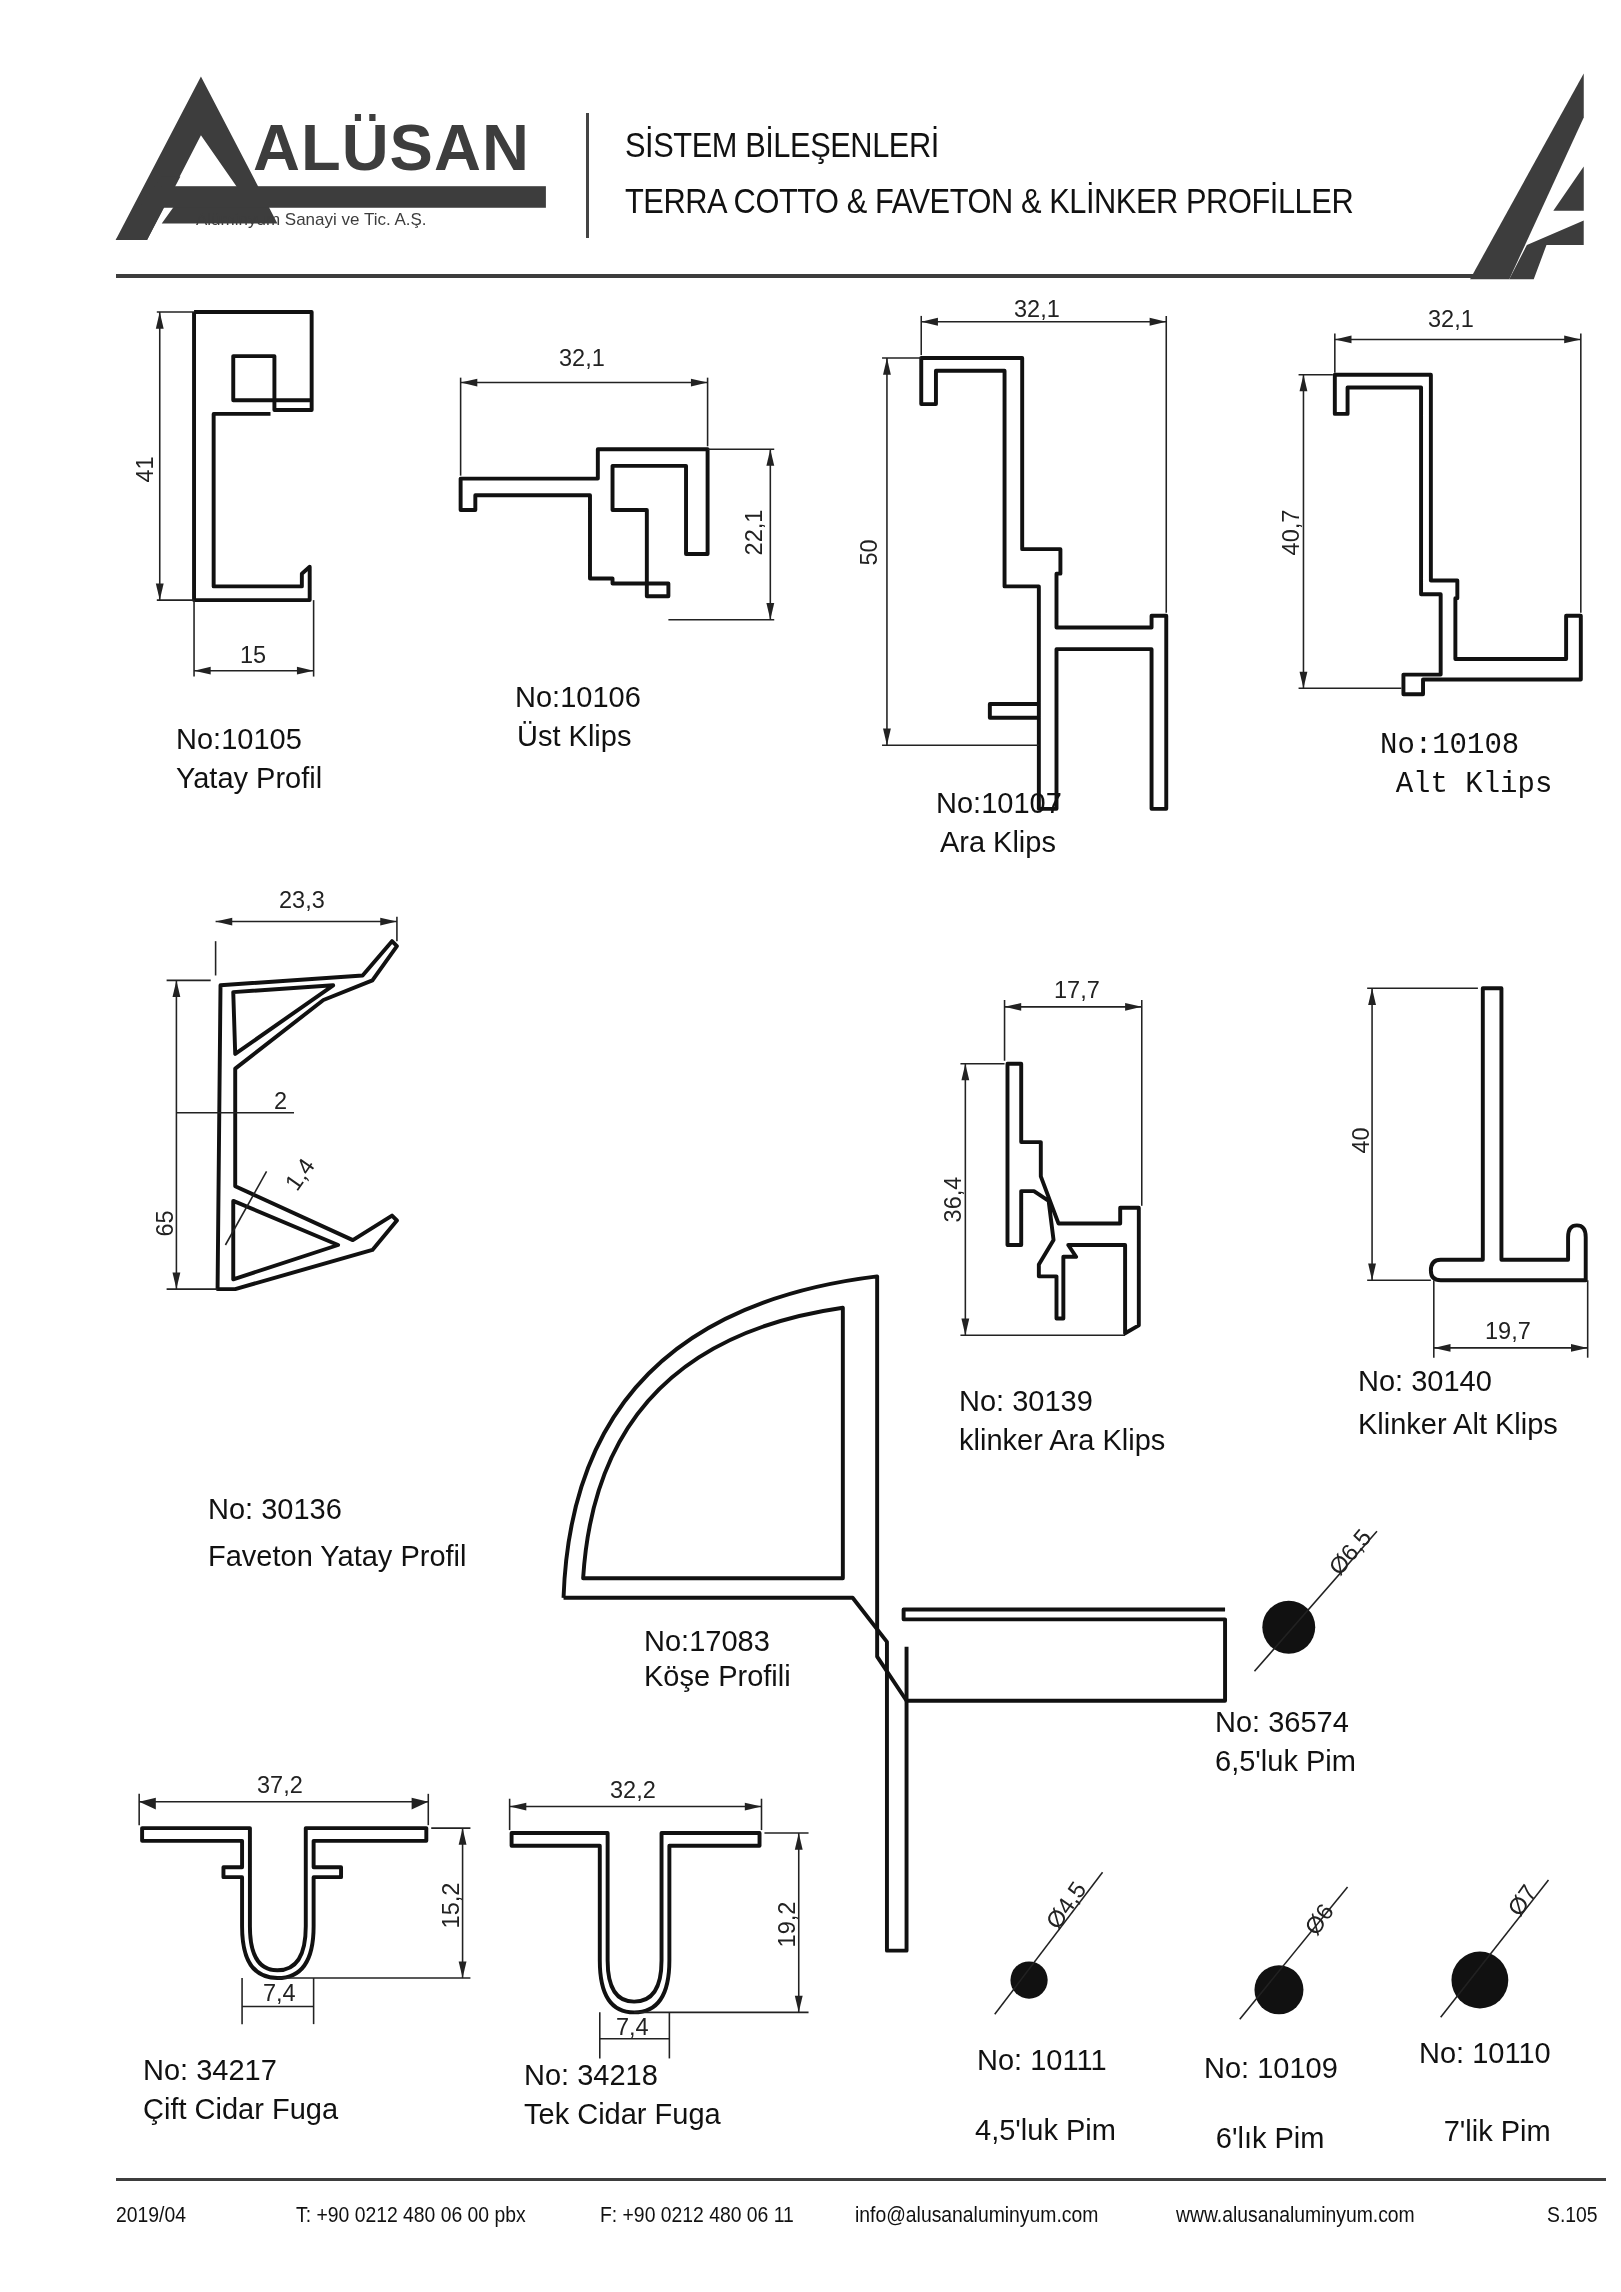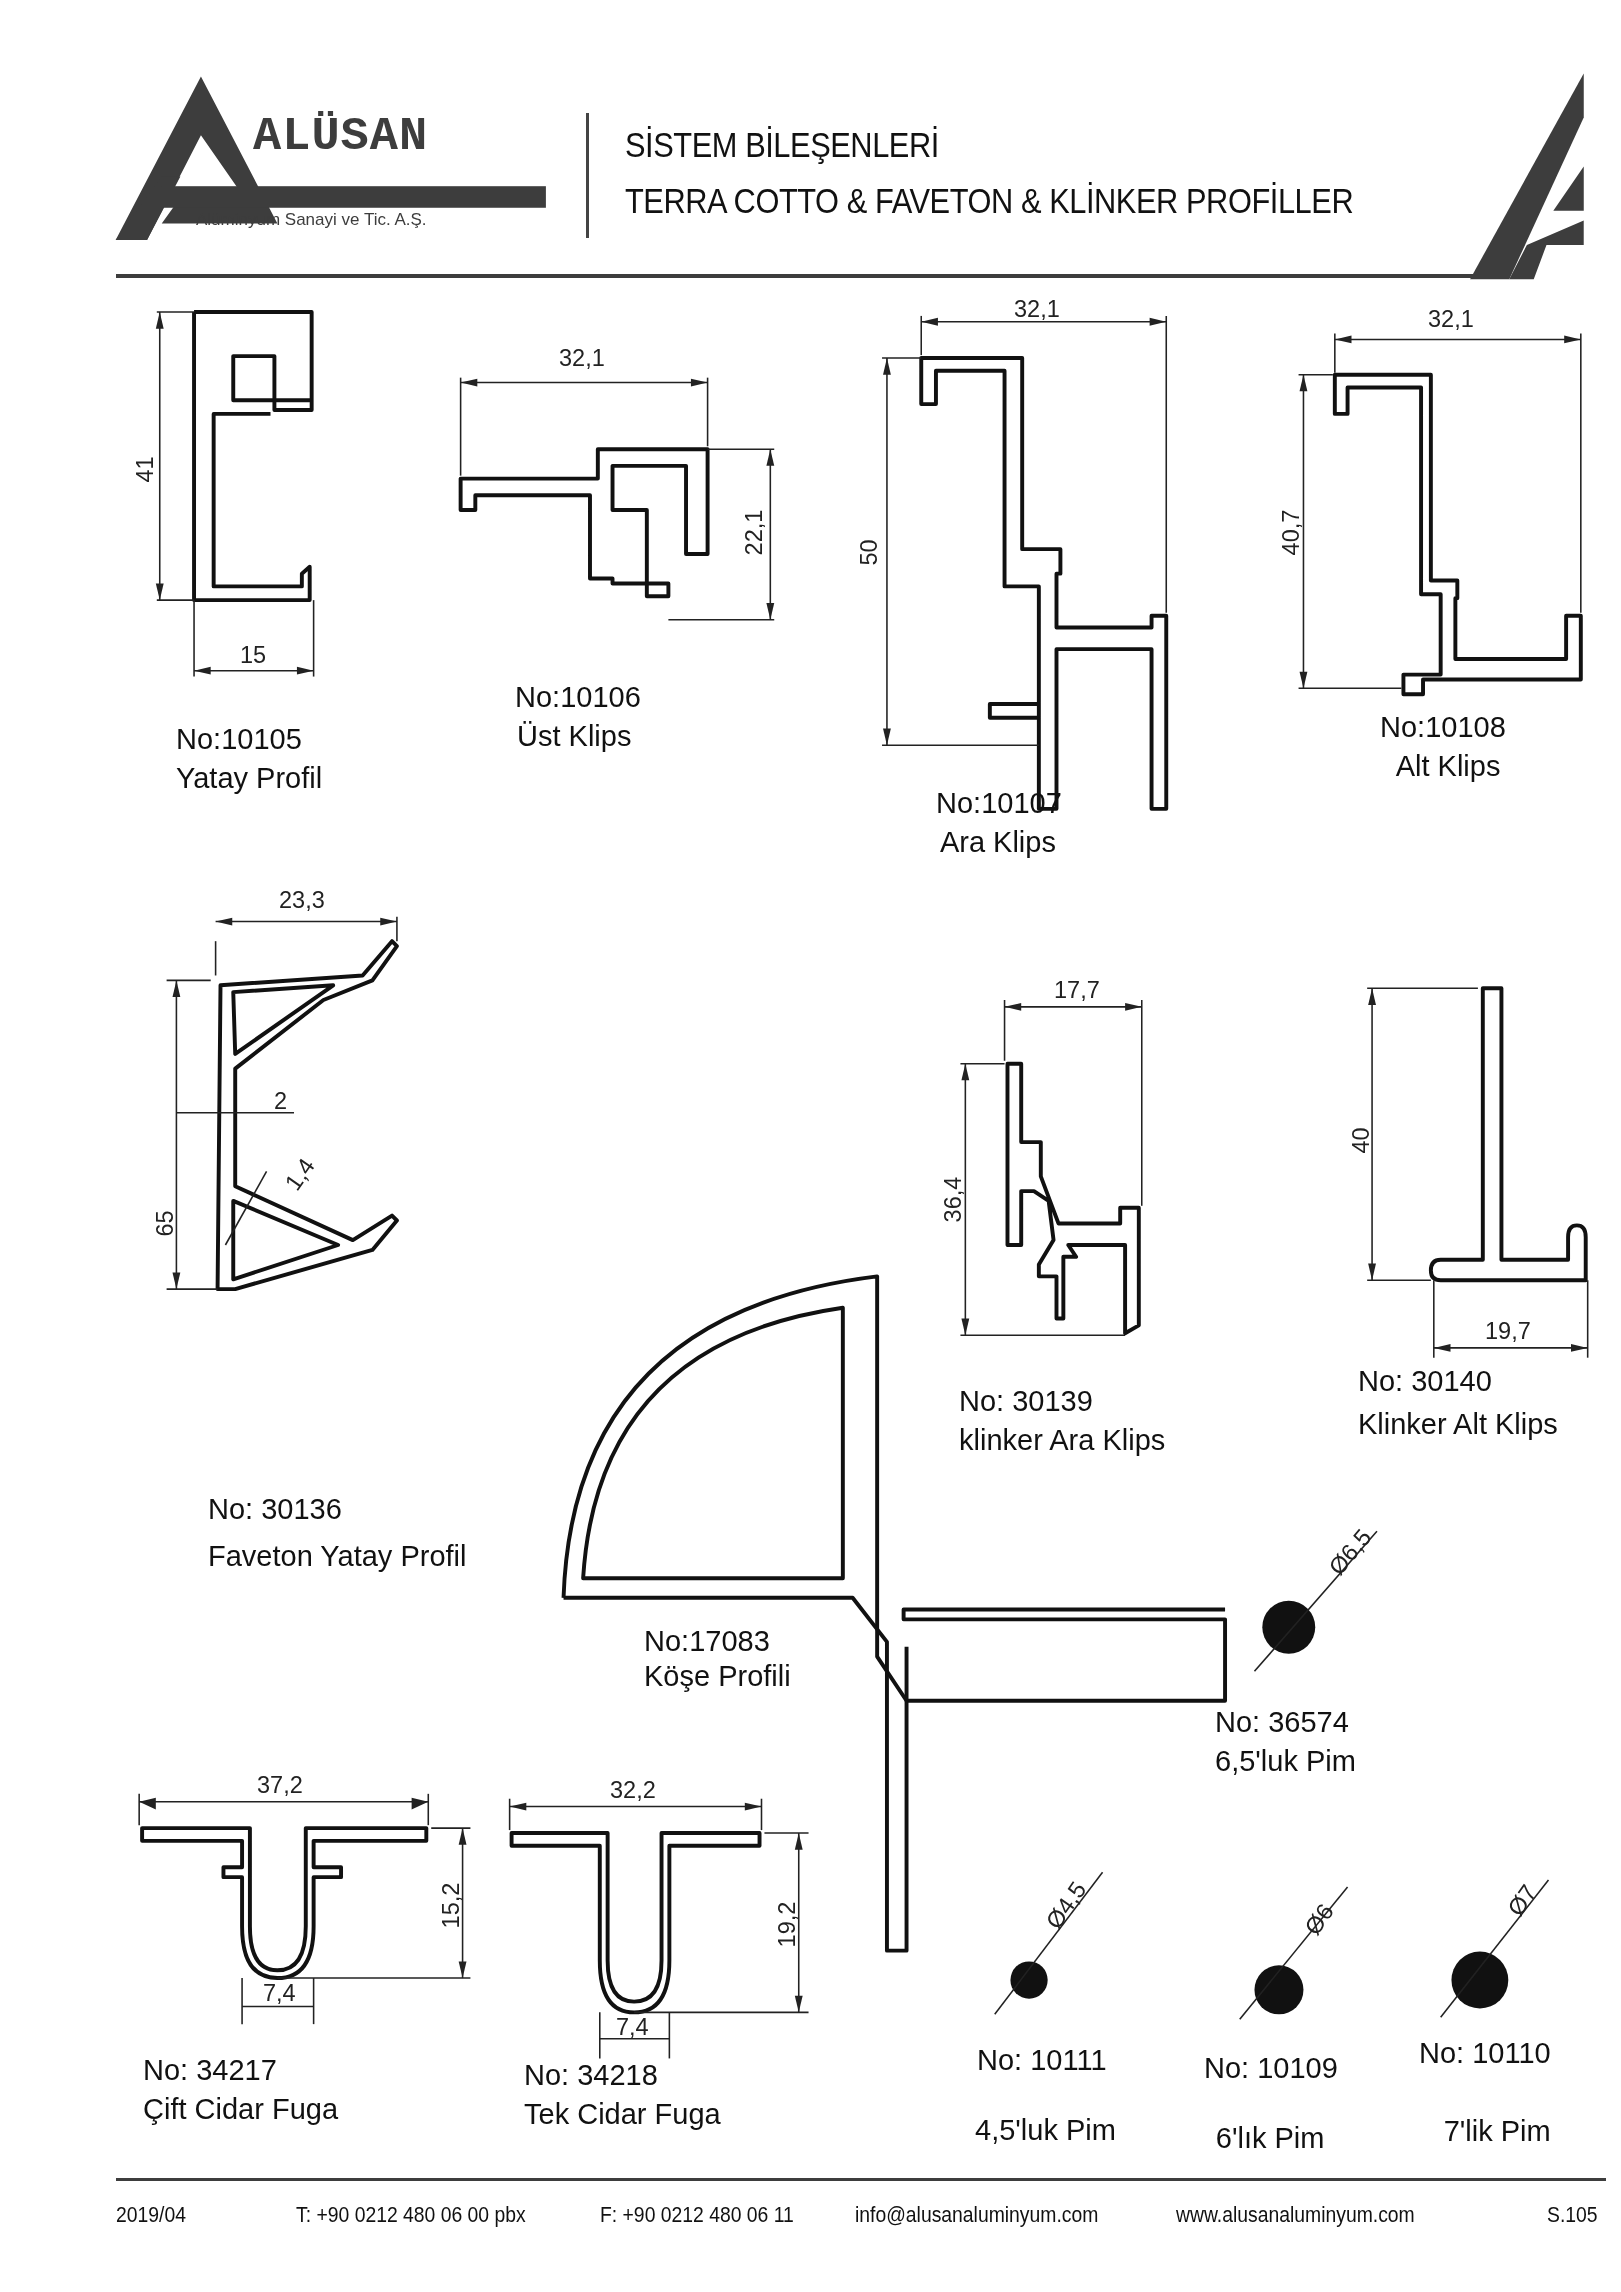--- a/index.html
+++ b/index.html
@@ -1,18 +1,18 @@
 <!DOCTYPE html>
 <html><head>
 <meta charset="utf-8">
 <style>
   html, body { margin:0; padding:0; background:#ffffff; }
   body { width:1621px; height:2293px; position:relative; overflow:hidden; font-family:"Liberation Sans", sans-serif; color:#111; }
   .abs { position:absolute; }
-  .logo-word { font-family:Liberation Mono, monospace; font-weight:bold; font-size:47px; color:#3d3d3d; letter-spacing:1px; }
+  .logo-word { font-family:Liberation Sans, sans-serif; font-weight:bold; font-size:65px; color:#3d3d3d; letter-spacing:1px; }
   .logo-sub { font-size:17px; color:#3d3d3d; }
   .hdr-title { font-size:35px; color:#111; letter-spacing:-0.5px; transform:scaleX(0.88); transform-origin:left top; white-space:nowrap; }
   .vsep { width:2.9px; background:#444; }
   .rule { background:#3d3d3d; }
   .lbl { font-size:29px; color:#111; white-space:nowrap; line-height:1.35; }
   .dim { font-size:23.5px; color:#222; white-space:nowrap; }
   .footer { font-size:22.5px; color:#111; white-space:nowrap; transform:scaleX(0.86); transform-origin:left top; }
   svg { position:absolute; left:0; top:0; overflow:visible; }
   .prof { fill:none; stroke:#111; stroke-width:4; stroke-linejoin:round; }
   .dl { stroke:#222; stroke-width:1.6; fill:none; }
@@ -235,21 +235,21 @@
   <div class="lbl">Yatay Profil</div>
 </div>
 <div class="abs" style="left:515px;top:678px;">
   <div class="lbl">No:10106</div>
   <div class="lbl" style="padding-left:2px;">Üst Klips</div>
 </div>
 <div class="abs" style="left:936px;top:784px;">
   <div class="lbl">No:10107</div>
   <div class="lbl" style="padding-left:3.9px;">Ara Klips</div>
 </div>
-<div class="abs" style="left:1380px;top:708px;">
+<div class="abs" style="left:1380px;top:726px;font-family:Liberation Mono, monospace;">
   <div class="lbl">No:10108</div>
   <div class="lbl" style="padding-left:15.7px;">Alt Klips</div>
 </div>
 <div class="abs" style="left:208px;top:1490px;">
   <div class="lbl">No: 30136</div>
   <div class="lbl" style="margin-top:7.8px;">Faveton Yatay Profil</div>
 </div>
 <div class="abs" style="left:959px;top:1382px;">
   <div class="lbl">No: 30139</div>
   <div class="lbl">klinker Ara Klips</div>

